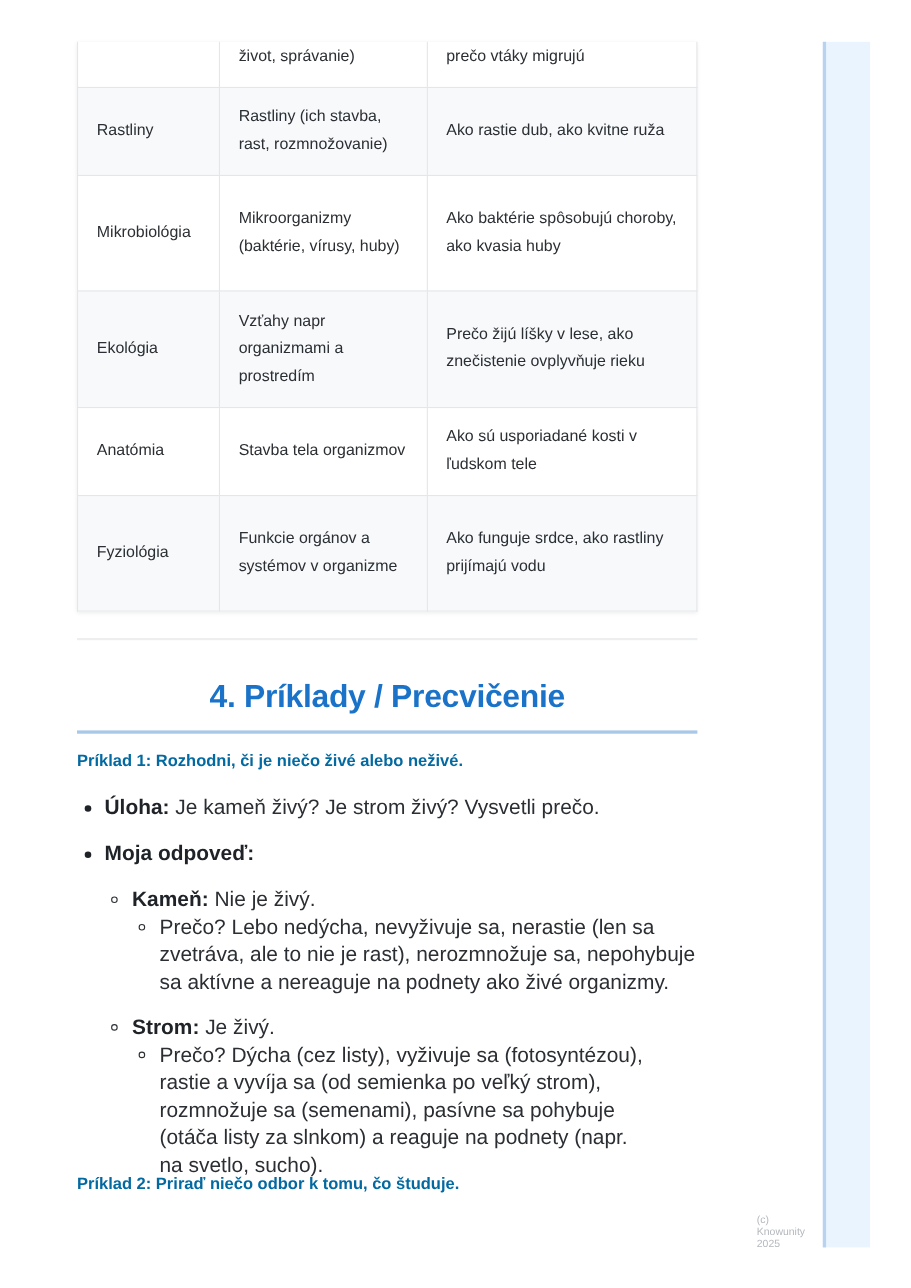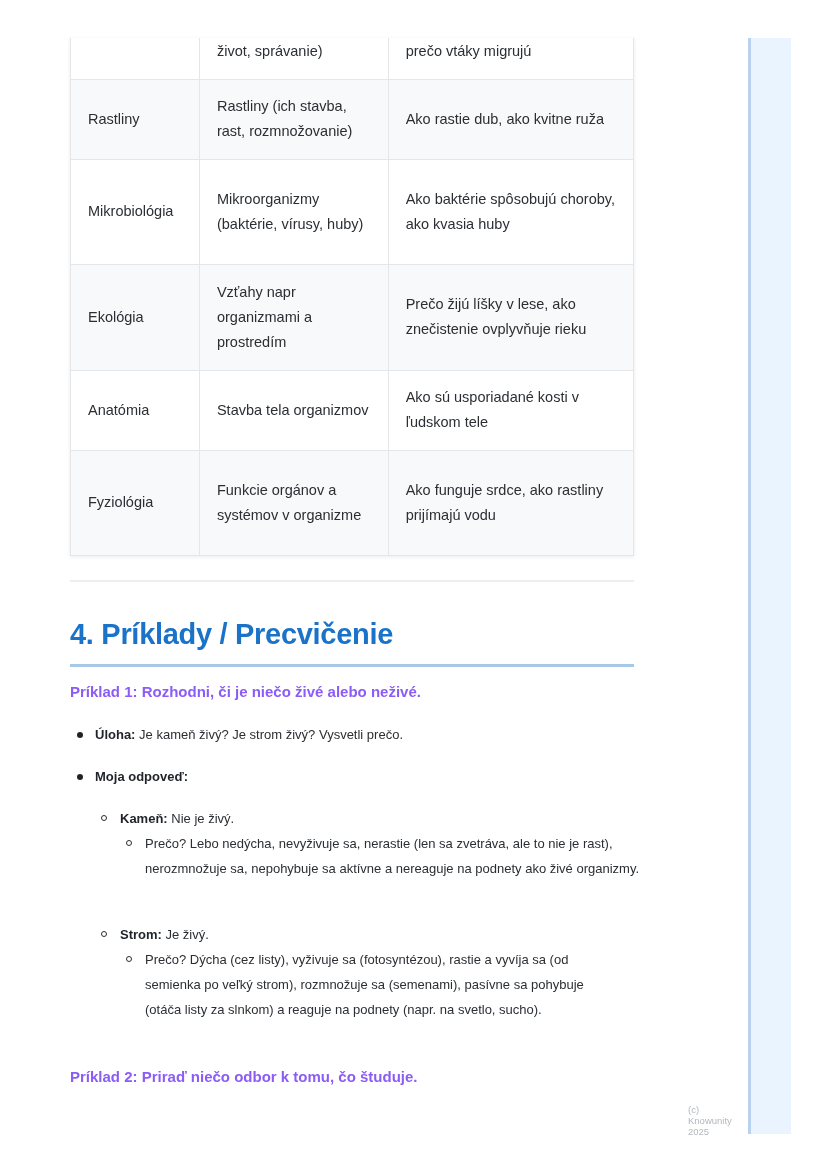--- a/index.html
+++ b/index.html
@@ -47,28 +47,29 @@
       position: absolute; left: 70px; top: 580px; width: 564px; height: 2px;
       background: #eceef0;
     }
 
     .h2 {
       position: absolute; left: 70px; top: 614px; width: 564px;
       font-size: 29px; font-weight: bold; color: #1a73c8; letter-spacing: -0.3px;
       padding-bottom: 10px;
       border-bottom: 3px solid #a9c8e8;
       line-height: 40px;
+      text-align: center;
     }
 
     .p-bold {
-      position: absolute; left: 70px; font-size: 15px; font-weight: bold; color: #8b5cf6;
+      position: absolute; left: 70px; font-size: 15px; font-weight: bold; color: #0369a1;
       line-height: 22px;
     }
 
-    .list { position: absolute; left: 70px; width: 570px; font-size: 13px; color: #2b2f33; line-height: 25px; }
+    .list { position: absolute; left: 70px; width: 570px; font-size: 19px; color: #2b2f33; line-height: 25px; }
     .bullet-row { position: relative; padding-left: 25px; }
     .bullet-row::before {
       content: ""; position: absolute; left: 7px; top: 10px; width: 6px; height: 6px;
       border-radius: 50%; background: #1f2328;
     }
     .circle-row { position: relative; padding-left: 50px; }
     .circle-row::before {
       content: ""; position: absolute; left: 31px; top: 9px; width: 6px; height: 6px;
       border-radius: 50%; border: 1.3px solid #2b2f33; box-sizing: border-box;
     }

